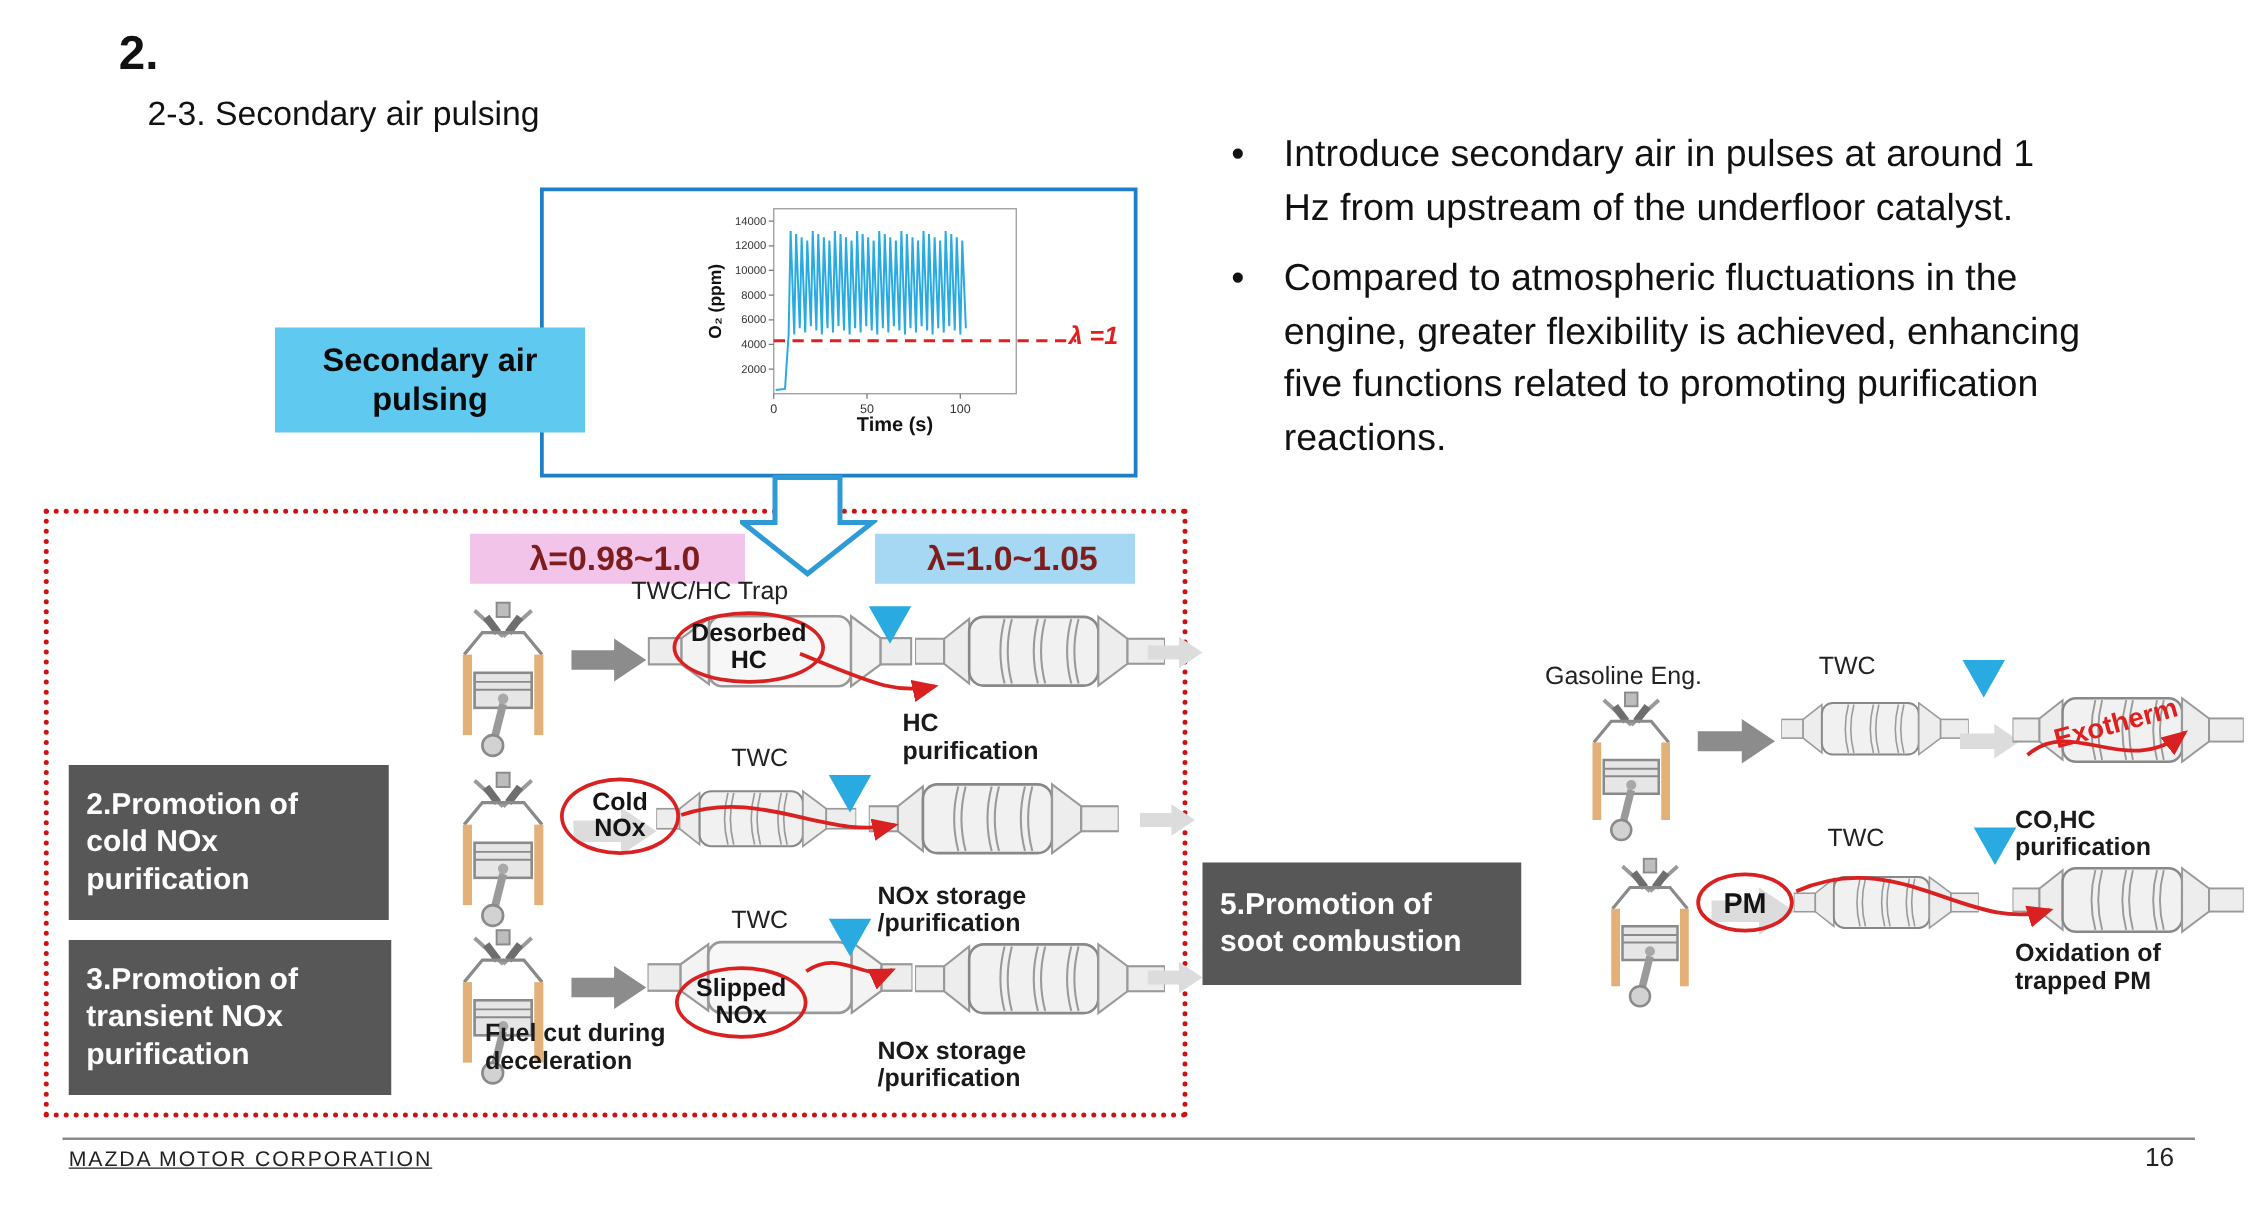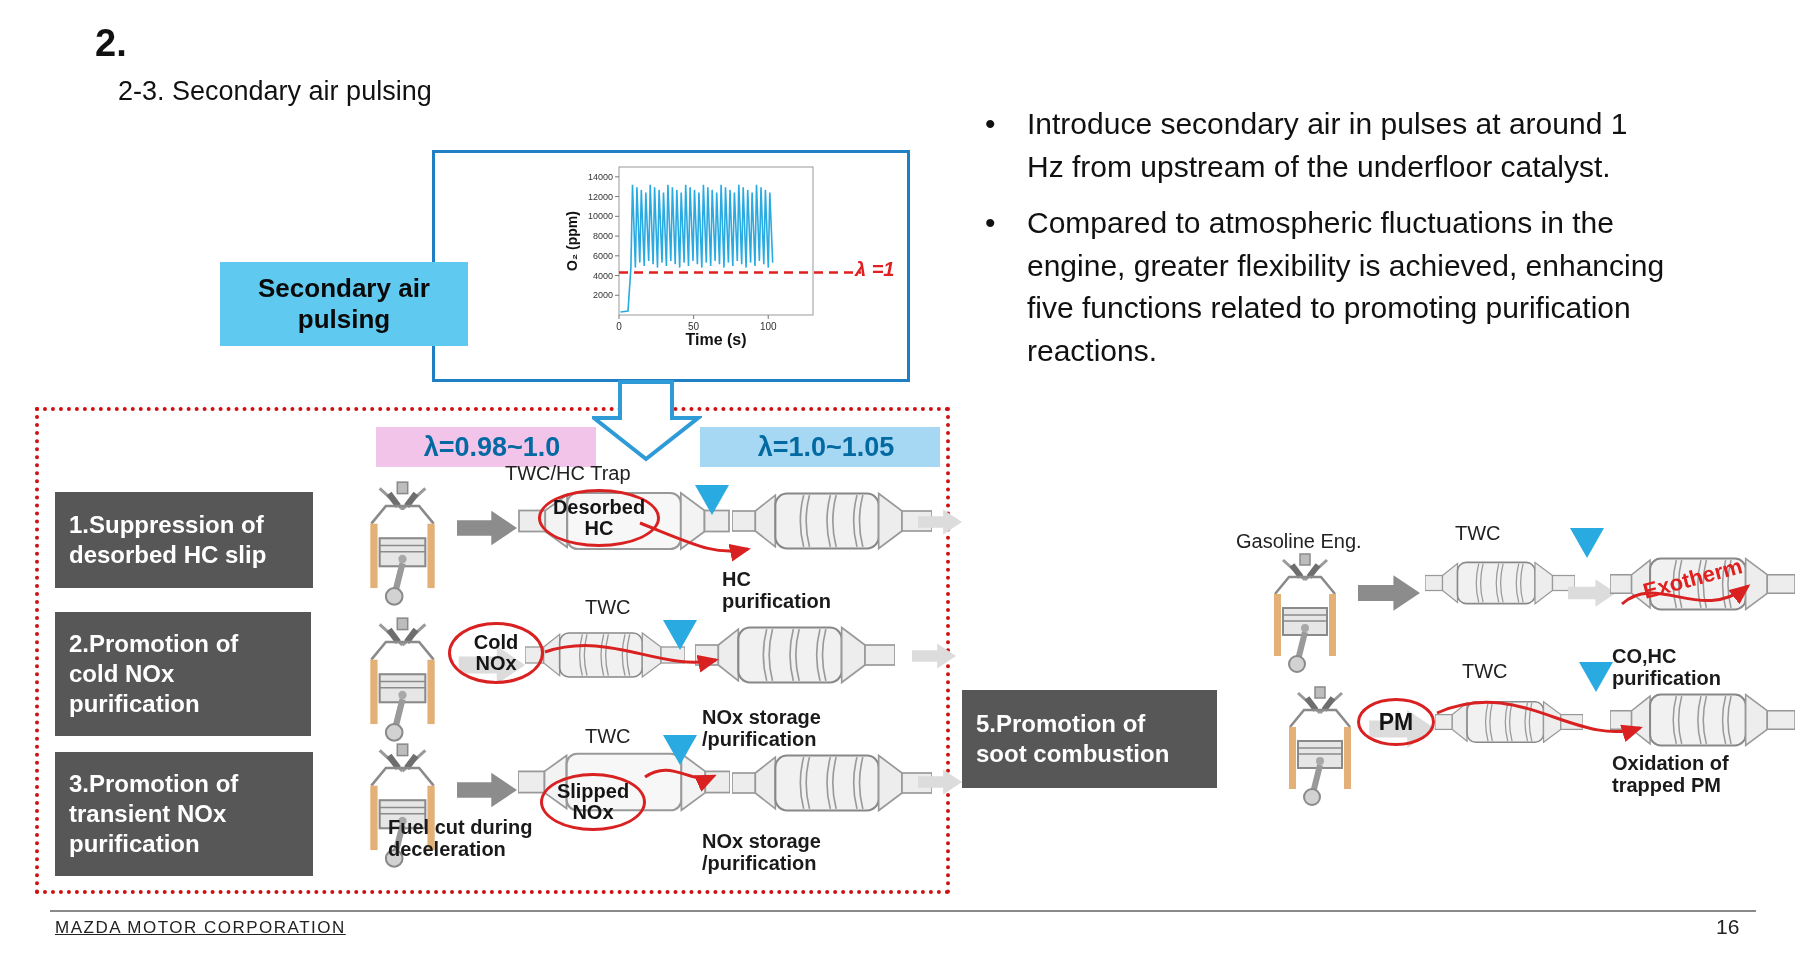--- a/index.html
+++ b/index.html
@@ -22,23 +22,23 @@
                        font-style:italic; color:#E01F1F; }
 
   .bullets { position:absolute; left:985px; top:103px; width:680px; list-style:none; z-index:1; }
   .bullets li { display:flex; font-size:30px; line-height:1.42; color:#111; margin-bottom:14px; }
   .bullets .dot { width:42px; flex:0 0 42px; }
 
   .red-box { position:absolute; left:35px; top:407px; width:915px; height:487px;
              border:4px dotted #CE1212; z-index:0; }
 
   .lambda-chip { position:absolute; height:40px; display:flex; align-items:center; justify-content:center;
-                 font-size:27px; font-weight:bold; color:#0369a1; z-index:2;padding-left:12px; }
+                 font-size:27px; font-weight:bold; color:#7f1d1d; z-index:2;padding-left:12px; }
   .chip-pink { left:376px; top:427px; width:220px; background:#F2C4EA; }
-  .chip-blue { left:700px; top:427px; width:240px; background:#A6D8F4; }
+  .chip-blue { left:700px; top:427px; width:208px; background:#A6D8F4; }
 
   .darkbox { position:absolute; background:#575757; color:#fff; display:flex; align-items:center;
              padding-left:14px; z-index:2; }
   .darkbox span { font-size:24px; font-weight:bold; line-height:1.25; }
 
   .btri { position:absolute; width:0; height:0; border-left:17px solid transparent;
           border-right:17px solid transparent; border-top:30px solid #29ABE2; z-index:3; }
 
   .red-oval { position:absolute; border:3px solid #D92121; border-radius:50%;
               display:flex; align-items:center; justify-content:center; text-align:center;
@@ -160,24 +160,20 @@
       <span class="dot">•</span>
       <span>Compared to atmospheric fluctuations in the engine, greater flexibility is achieved, enhancing five functions related to promoting purification reactions.</span>
     </li>
   </ul>
 
   <div class="red-box"></div>
 
   <div class="lambda-chip chip-pink">λ=0.98~1.0</div>
   <div class="lambda-chip chip-blue">λ=1.0~1.05</div>
 
-  <div class="darkbox" style="left:55px;top:492px;width:258px;height:96px">
-    <span class="pre">1.Suppression of
-desorbed HC slip</span>
-  </div>
   <div class="darkbox" style="left:55px;top:612px;width:256px;height:124px">
     <span class="pre">2.Promotion of
 cold NOx
 purification</span>
   </div>
   <div class="darkbox" style="left:55px;top:752px;width:258px;height:124px">
     <span class="pre">3.Promotion of
 transient NOx
 purification</span>
   </div>

